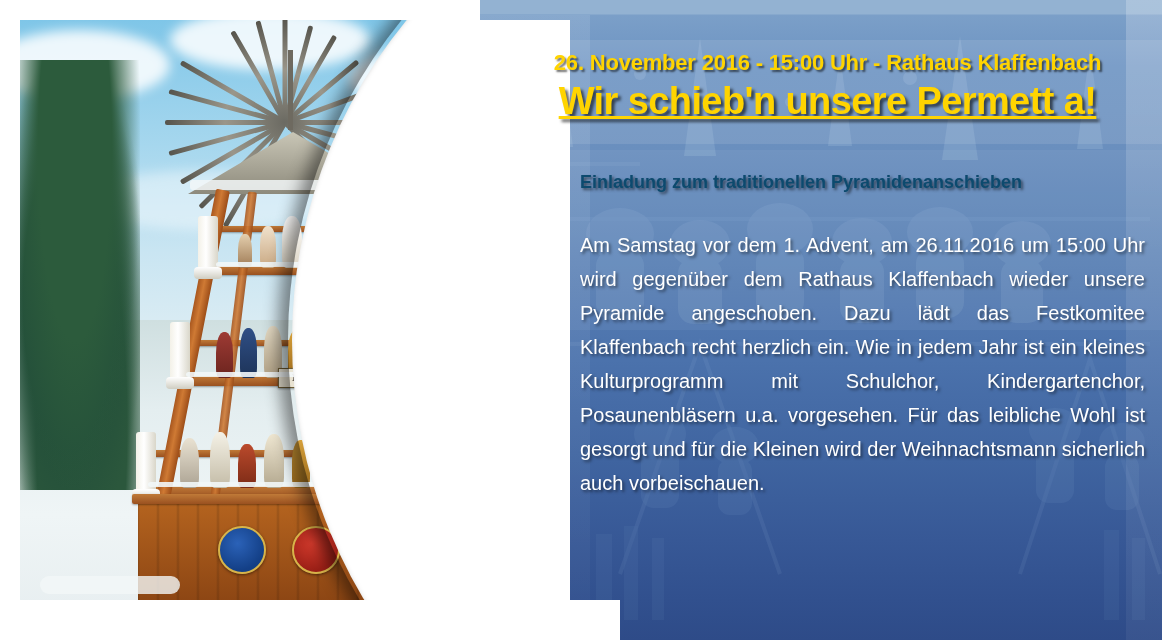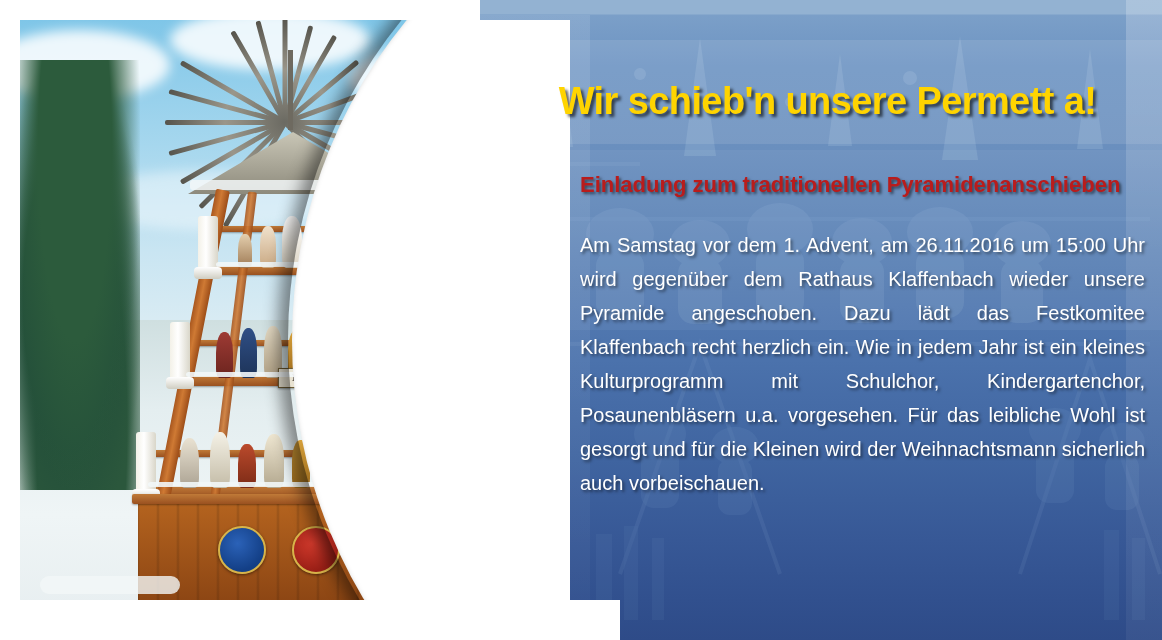--- a/index.html
+++ b/index.html
@@ -238,28 +238,29 @@
     position:absolute;
     left: 0; top: 80px;
     width: 645px;
     text-align:center;
     font-size: 38px;
     font-weight: bold;
     color: #ffd400;
     letter-spacing: -0.6px;
     text-shadow: 3px 3px 3px rgba(0,0,0,0.6);
     white-space: nowrap;
+    text-decoration: underline;
   }
   .subhead {
     position:absolute;
     left: 75px; top: 172px;
     width: 570px;
-    font-size: 22px;
+    font-size: 18px;
     font-weight: bold;
-    color: #b91c1c;
+    color: #0c4a6e;
     text-shadow: 2px 2px 3px rgba(0,0,0,0.55);
     white-space: nowrap;
   }
   .body-copy {
     position:absolute;
     left: 75px; top: 228px;
     width: 565px;
     font-size: 20px;
     line-height: 34px;
     color: #ffffff;
@@ -473,18 +474,19 @@
 
     <div class="photo-cutter-shadow"></div>
     <div class="photo-cutter"></div>
   </div>
 
   <div class="photo-left-white"></div>
   <div class="photo-top-white"></div>
   <div class="photo-bottom-white"></div>
 
   <div class="text-col">
+    <div class="kicker">26. November 2016 - 15:00 Uhr - Rathaus Klaffenbach</div>
     <div class="headline">Wir schieb'n unsere Permett a!</div>
     <div class="subhead">Einladung zum traditionellen Pyramidenanschieben</div>
     <div class="body-copy">Am Samstag vor dem 1. Advent, am 26.11.2016 um 15:00 Uhr wird gegenüber dem Rathaus Klaffenbach wieder unsere Pyramide angeschoben. Dazu lädt das Festkomitee Klaffenbach recht herzlich ein. Wie in jedem Jahr ist ein kleines Kulturprogramm mit Schulchor, Kindergartenchor, Posaunenbläsern u.a. vorgesehen. Für das leibliche Wohl ist gesorgt und für die Kleinen wird der Weihnachtsmann sicherlich auch vorbeischauen.</div>
   </div>
 
 </div>
 
 </body></html>

